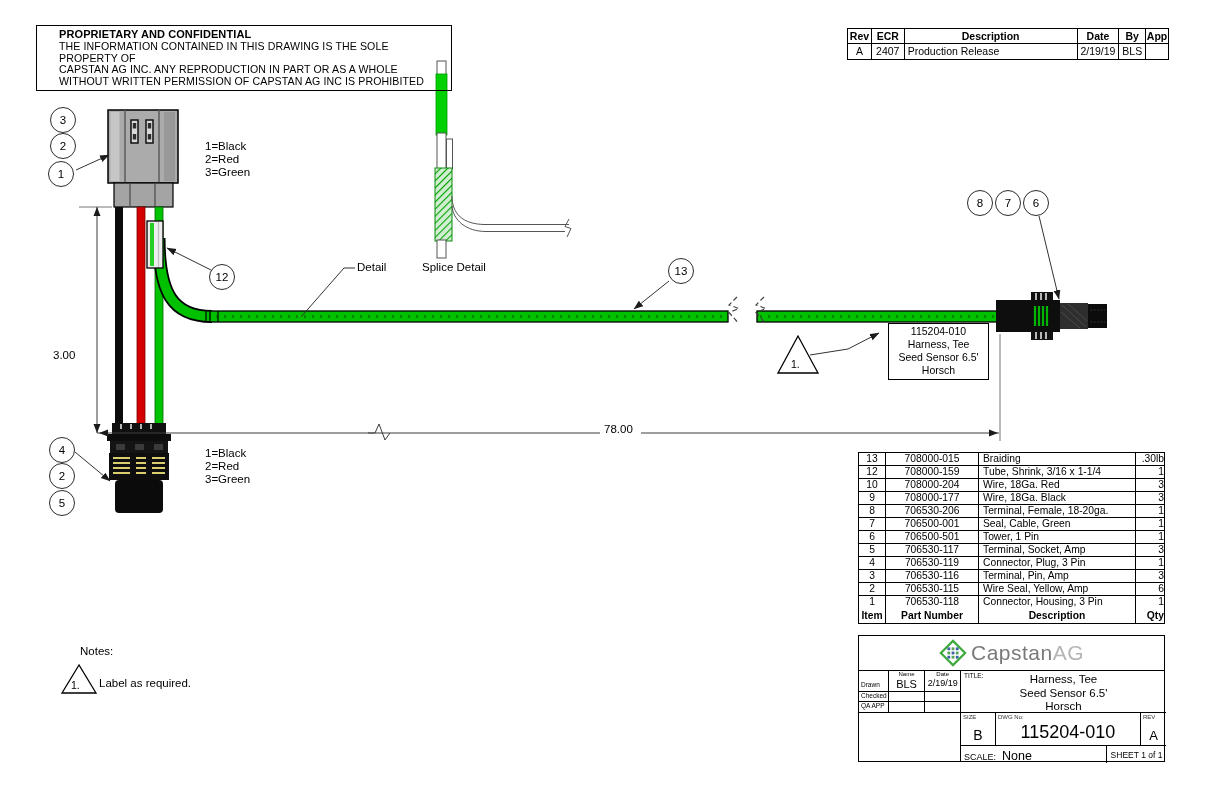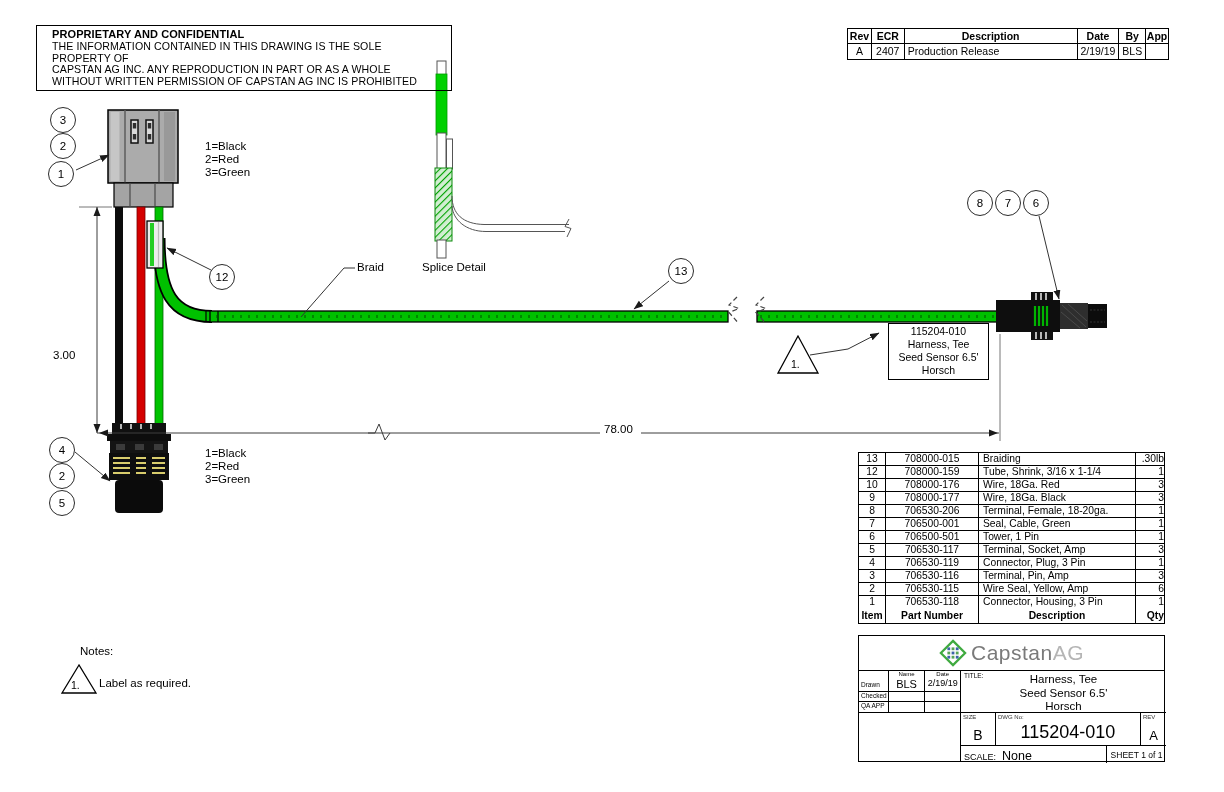--- a/index.html
+++ b/index.html
@@ -3,21 +3,21 @@
 <meta charset="utf-8">
 <style>
   * { margin:0; padding:0; box-sizing:border-box; }
   body { background:#ffffff; font-family:"Liberation Sans", sans-serif; color:#000; }
   .canvas { position:relative; width:1224px; height:792px; background:#fff; overflow:hidden; }
   .abs { position:absolute; }
   svg text { font-family:"Liberation Sans", sans-serif; fill:#000; }
 
   
   .prop-box { left:36px; top:25px; width:416px; height:66px; border:1.5px solid #000;
-              padding:3px 15px; font-size:10.6px; line-height:11.8px; letter-spacing:.1px; }
+              padding:3px 22px; font-size:10.6px; line-height:11.8px; letter-spacing:.1px; }
   .prop-box .t { font-weight:bold; font-size:11px; }
 
   
   .rev-table { left:847px; top:28px; width:322px; border:1px solid #000; font-size:10.5px; }
   .rev-row { display:flex; height:15px; line-height:14px; }
   .rev-row.hdr { font-weight:bold; border-bottom:1px solid #000; }
   .rev-cell { border-right:1px solid #000; text-align:center; overflow:hidden; }
   .rev-cell:last-child { border-right:none; }
   .rc0{width:24px}.rc1{width:33px}.rc2{width:174px}.rc3{width:42px}.rc4{width:27px}.rc5{width:22px}
   .rev-row.data .rc2 { text-align:left; padding-left:3px; }
@@ -269,21 +269,21 @@
     <div>1=Black</div>
     <div>2=Red</div>
     <div>3=Green</div>
   </div>
   <div class="abs legend" style="left:205px;top:447px">
     <div>1=Black</div>
     <div>2=Red</div>
     <div>3=Green</div>
   </div>
 
-  <div class="lbl" style="left:357px;top:261px">Braid</div>
+  <div class="lbl" style="left:357px;top:261px">Detail</div>
   <div class="lbl" style="left:422px;top:261px">Splice Detail</div>
   <div class="lbl" style="left:53px;top:349px">3.00</div>
   <div class="lbl" style="left:604px;top:423px">78.00</div>
   <div class="lbl" style="left:80px;top:645px">Notes:</div>
   <div class="lbl" style="left:99px;top:677px">Label as required.</div>
 
   <div class="abs part-label">
     <div>115204-010</div>
     <div>Harness, Tee</div>
     <div>Seed Sensor 6.5'</div>
@@ -299,21 +299,21 @@
           <div class="bom-cell c3">.30lb</div>
         </div>
         <div class="bom-row">
           <div class="bom-cell c0">12</div>
           <div class="bom-cell c1">708000-159</div>
           <div class="bom-cell c2">Tube, Shrink, 3/16 x 1-1/4</div>
           <div class="bom-cell c3">1</div>
         </div>
         <div class="bom-row">
           <div class="bom-cell c0">10</div>
-          <div class="bom-cell c1">708000-176</div>
+          <div class="bom-cell c1">708000-204</div>
           <div class="bom-cell c2">Wire, 18Ga. Red</div>
           <div class="bom-cell c3">3</div>
         </div>
         <div class="bom-row">
           <div class="bom-cell c0">9</div>
           <div class="bom-cell c1">708000-177</div>
           <div class="bom-cell c2">Wire, 18Ga. Black</div>
           <div class="bom-cell c3">3</div>
         </div>
         <div class="bom-row">

